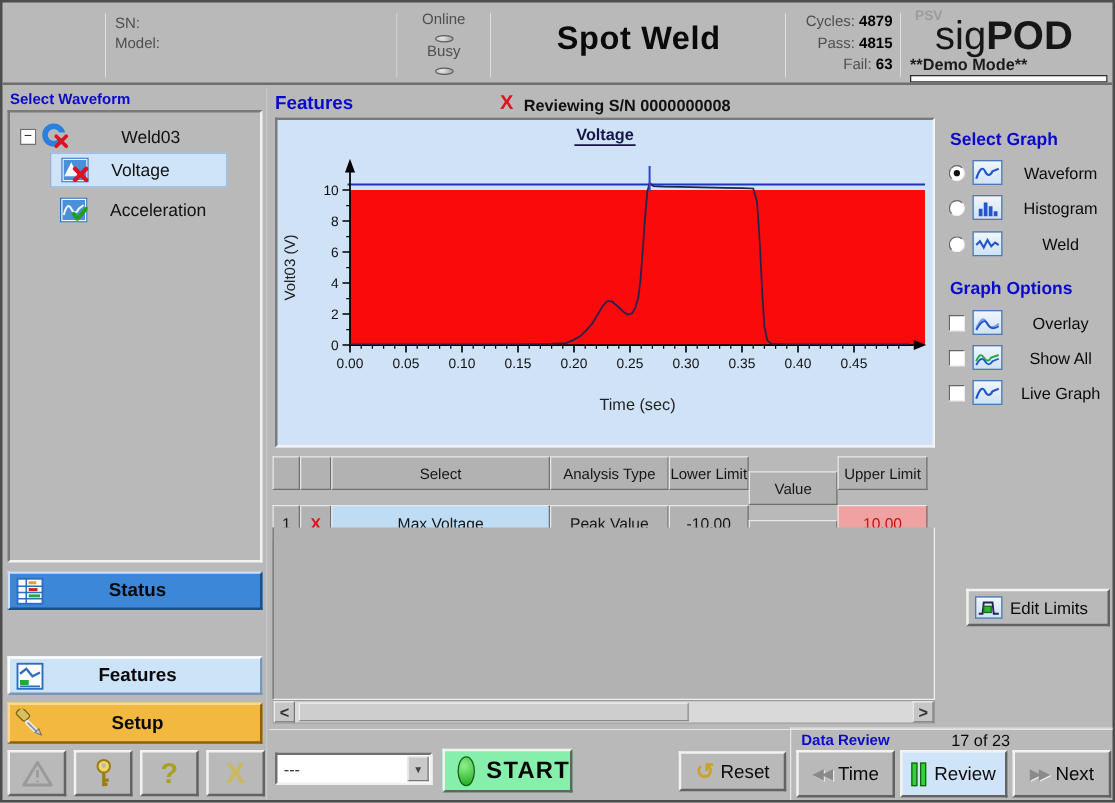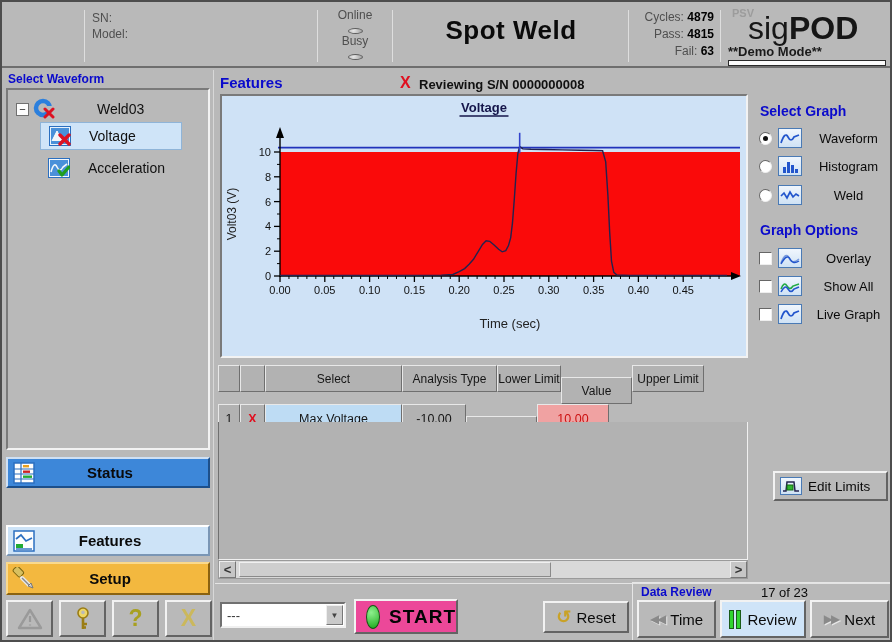--- a/index.html
+++ b/index.html
@@ -66,21 +66,21 @@
   #chart-panel{position:absolute;left:218px;top:92px;width:528px;height:264px;background:#cfe2f6;}
   #chart-svg{display:block;}
   svg text{font-family:"Liberation Sans",sans-serif;}
 
   
   #feat-table{position:absolute;left:216px;top:363px;}
   .t-row{display:flex;}
   .t-cell{height:27px;background:#b2b2b2;border:1px solid;border-color:#e8e8e8 #6f6f6f #6f6f6f #e8e8e8;
       display:flex;align-items:center;justify-content:center;font-size:12px;color:#161616;}
   .t-row.data .t-cell{height:29px;font-size:12.5px;}
-  .c0{width:22px;} .c1{width:25px;} .c2{width:137px;} .c3{width:95px;}
+  .c0{width:22px;} .c1{width:25px;} .c2{width:175px;} .c3{width:95px;}
   .c4{width:64px;} .c5{width:71px;margin-top:12px;} .c6{width:72px;}
   .cell-select{background:#bedcf4 !important;border-color:#eef6fd #5a7archive 0;}
   .t-row.data .cell-select{background:#bedcf4;}
   .cell-fail{background:#f0a2a2 !important;color:#cc1111 !important;}
   .cell-x{color:#e01020;font-weight:bold;font-size:14px;}
   #table-body-empty{position:absolute;left:216px;top:420px;width:530px;height:138px;background:#b2b2b2;
       border:1px solid;border-color:#707070 #f0f0f0 #f0f0f0 #707070;border-top:none;}
   
   #h-scroll{position:absolute;left:216px;top:558px;width:530px;height:19px;background:#d9d9d9;
       border:1px solid #9a9a9a;display:flex;align-items:center;}
@@ -106,21 +106,21 @@
       display:flex;align-items:center;gap:6px;padding-left:5px;cursor:pointer;}
   #edit-limits .lbl{font-size:13.5px;color:#0a0a0a;}
 
   
   #footer-divider{position:absolute;left:213px;top:581px;width:679px;height:1px;background:#8d8d8d;border-bottom:1px solid #e4e4e4;}
   #dropdown{position:absolute;left:218px;top:600px;width:126px;height:26px;background:#fff;
       border:2px solid;border-color:#707070 #f0f0f0 #f0f0f0 #707070;display:flex;align-items:center;cursor:pointer;}
   #dropdown .val{flex:1;font-size:13px;color:#333;padding-left:5px;}
   #dd-btn{width:17px;height:20px;background:#c9c9c9;border:1px solid;border-color:#eee #777 #777 #eee;
       font-size:8px;color:#444;display:flex;align-items:center;justify-content:center;margin-right:1px;}
-  #start-btn{position:absolute;left:352px;top:597px;width:104px;height:35px;background:#ec4899;
+  #start-btn{position:absolute;left:352px;top:597px;width:104px;height:35px;background:#86efac;
       display:flex;align-items:center;cursor:pointer;}
   #start-led{width:24px;height:24px;border-radius:50%;margin-left:10px;border:1.5px solid #145a14;
       background:radial-gradient(circle at 35% 30%, #8ef08e, #18a818);}
   #start-btn .lbl{font-size:19px;font-weight:bold;letter-spacing:1px;margin-left:9px;color:#050505;}
   #reset-btn{position:absolute;left:541px;top:599px;width:86px;height:32px;background:#b9b9b9;
       display:flex;align-items:center;justify-content:center;gap:5px;cursor:pointer;}
   #reset-btn .glyph{font-size:18px;font-weight:bold;color:#c9a227;}
   #reset-btn .lbl{font-size:15px;color:#0a0a0a;}
   #data-review{position:absolute;left:630px;top:580px;width:260px;height:60px;
       border-left:1px solid #e6e6e6;border-top:1px solid #e6e6e6;}
@@ -372,20 +372,21 @@
       <div class="t-cell c2">Select</div>
       <div class="t-cell c3">Analysis Type</div>
       <div class="t-cell c4">Lower Limit</div>
       <div class="t-cell c5">Value</div>
       <div class="t-cell c6">Upper Limit</div>
     </div>
     <div class="t-row data">
       <div class="t-cell c0">1</div>
       <div class="t-cell c1 cell-x">X</div>
       <div class="t-cell c2 cell-select">Max Voltage</div>
+      <div class="t-cell c3">Peak Value</div>
       <div class="t-cell c4">-10.00</div>
       <div class="t-cell c5">10.47</div>
       <div class="t-cell c6 cell-fail" id="upper-cell">10.00</div>
     </div>
   </div>
   <div id="table-body-empty"></div>
 
   <div id="h-scroll">
     <div class="scroll-arrow" id="scroll-left-btn">&lt;</div>
     <div id="scroll-thumb"></div>

